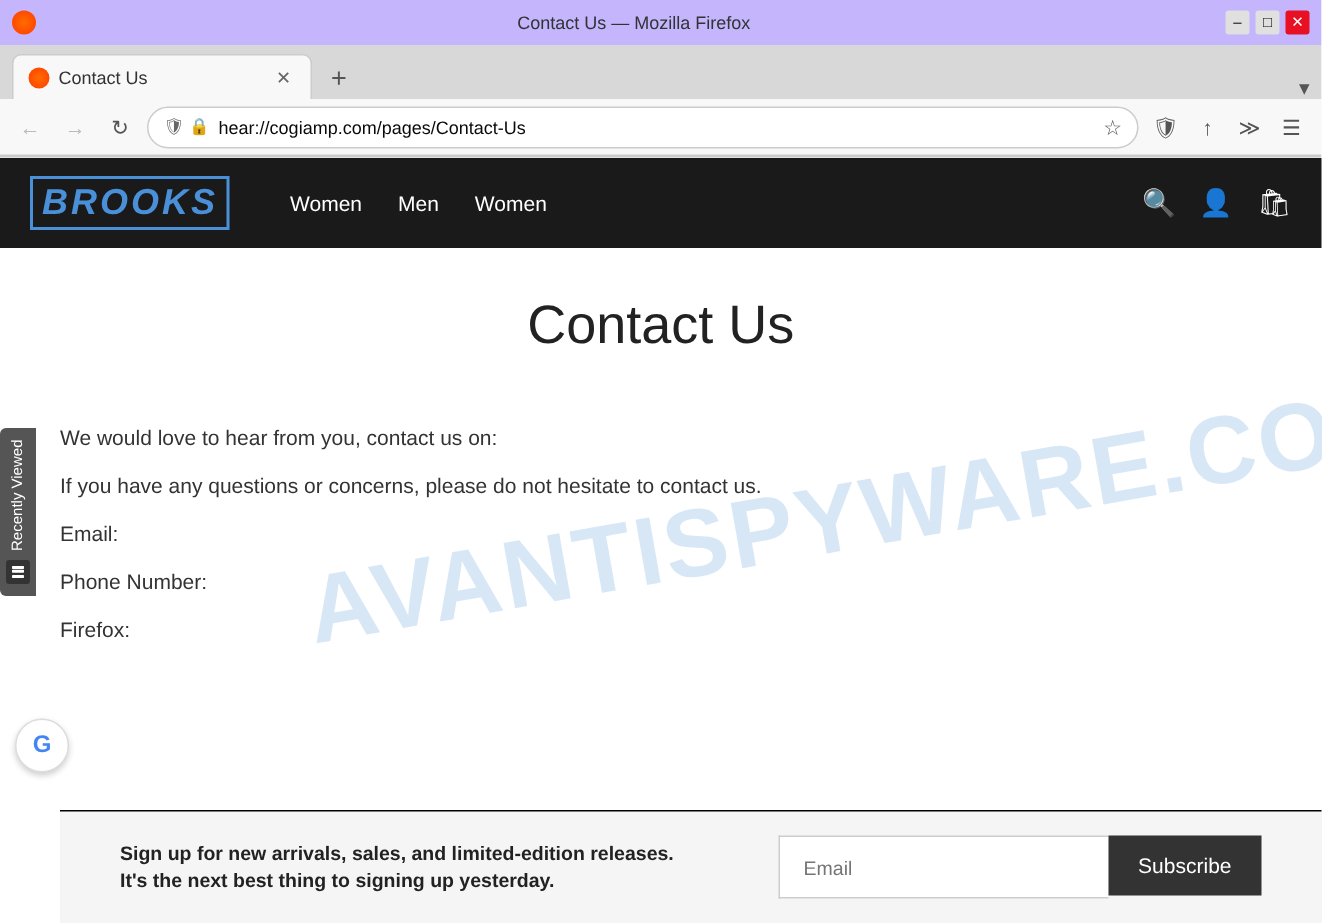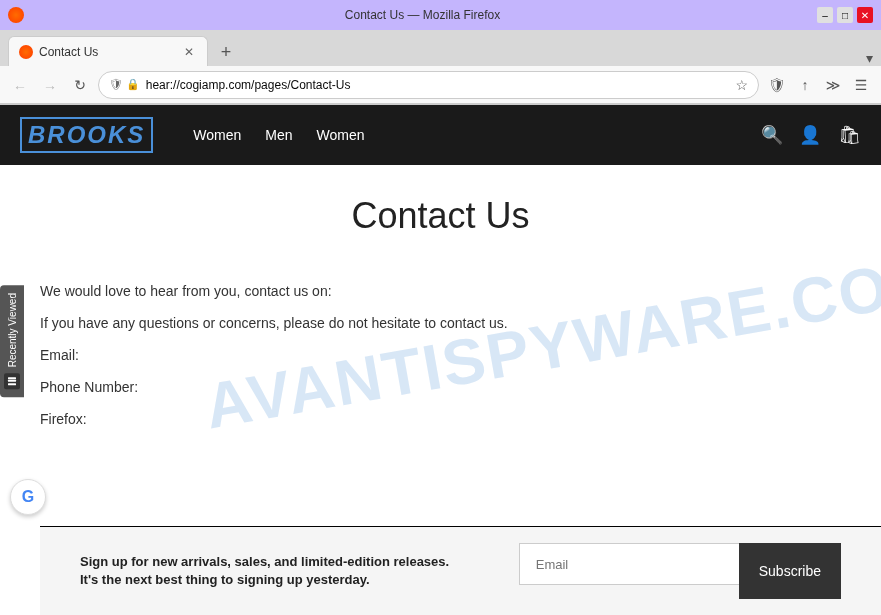--- a/index.html
+++ b/index.html
@@ -357,21 +357,21 @@
       outline: none;
       color: #999;
     }
     .subscribe-btn {
       padding: 8px 20px;
       background: #333;
       color: white;
       border: none;
       font-size: 14px;
       cursor: pointer;
-      height: 56px;
+      height: 40px;
       white-space: nowrap;
     }
   </style>
 </head>
 <body>
 
 <div style="position: relative; width: 881px; height: 615px; overflow: hidden;">
 
   <div class="browser-chrome">
 

